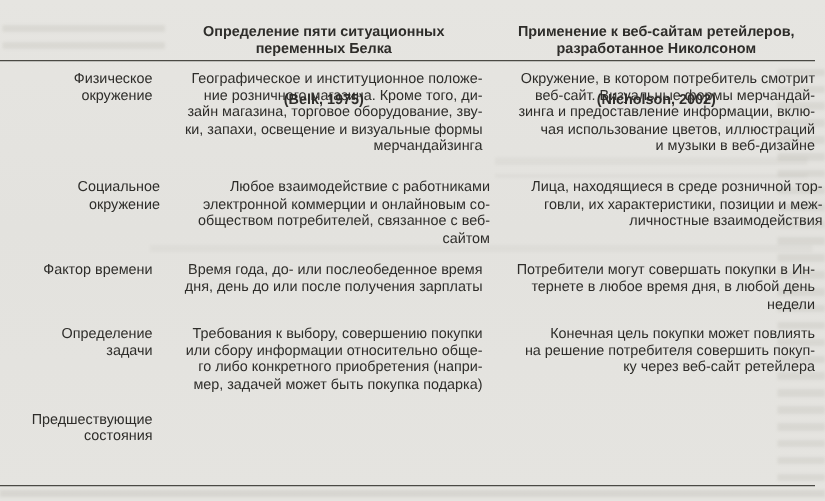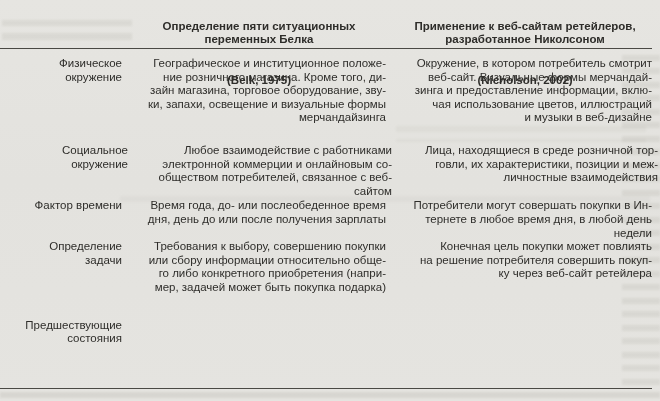--- a/index.html
+++ b/index.html
@@ -52,23 +52,23 @@
   .rule-bottom { top: 388px; }
   .rows {
     position: absolute;
     top: 50px;
     left: 0;
     right: 0;
   }
   .row { align-items: start; text-align: right; }
   .row:nth-child(1) { margin-top: 7px; }
   .row:nth-child(2) { margin-top: 19px; padding-left: 14px; }
-  .row:nth-child(3) { margin-top: 1px; }
-  .row:nth-child(4) { }
-  .row:nth-child(5) { margin-top: 24px; }
+  .row:nth-child(3) { margin-top: 12px; }
+  .row:nth-child(4) { margin-top: 10px; }
+  .row:nth-child(5) { margin-top: 14px; }
   .cell {
     white-space: pre-line;
     padding-right: 6px;
   }
   .label-cell {
     white-space: pre-line;
     padding-right: 4px;
   }
   
   .ghost {

